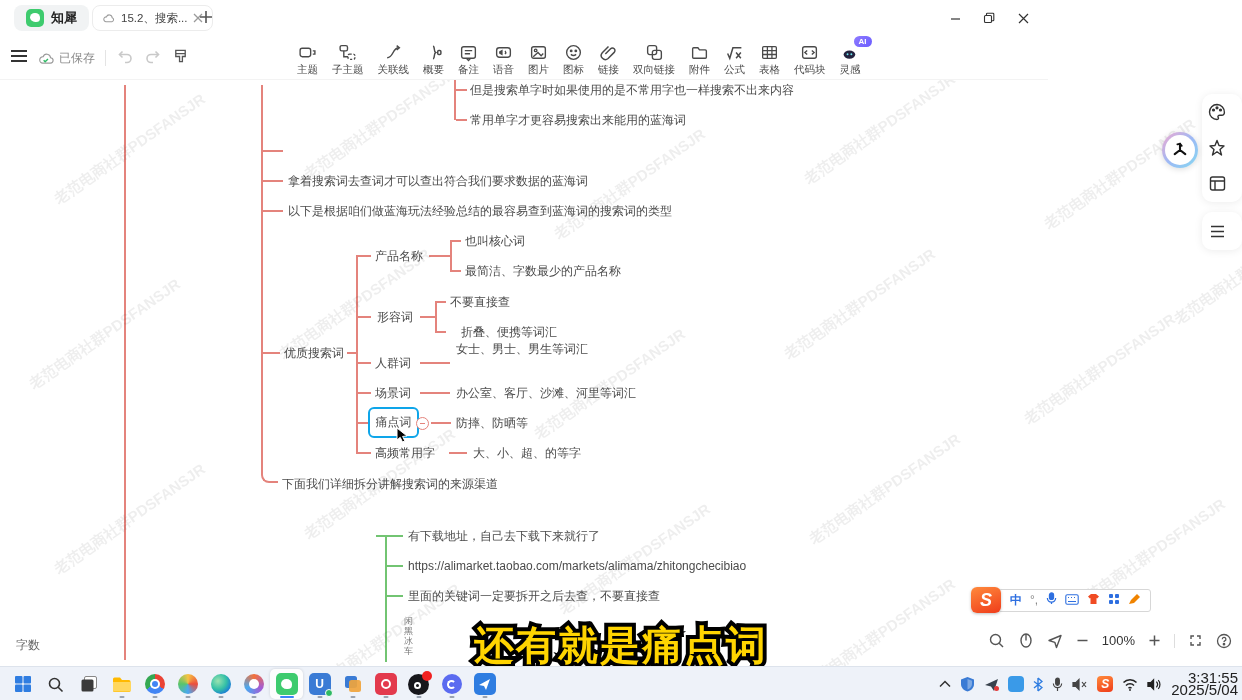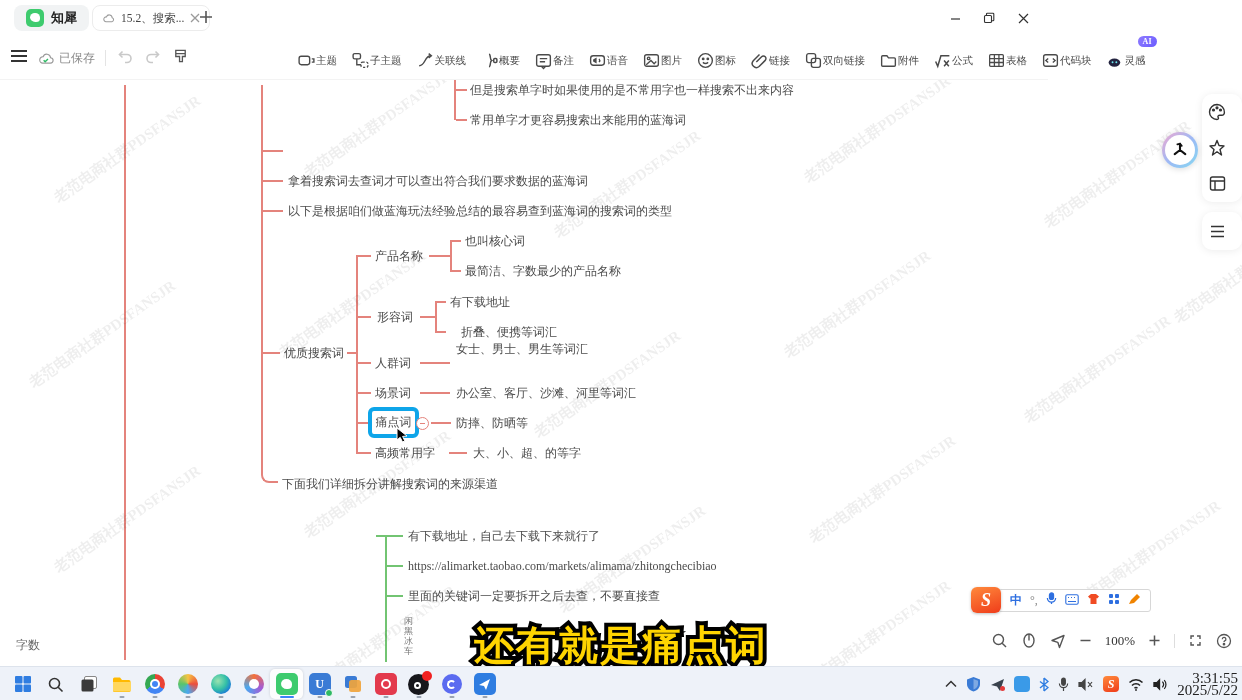--- a/index.html
+++ b/index.html
@@ -1,18 +1,18 @@
 <!DOCTYPE html>
 <html><head>
 <meta charset="utf-8">
 <style>
   * { box-sizing: border-box; margin: 0; padding: 0; }
   html,body { width:1242px; height:700px; overflow:hidden; background:#fff;
     font-family:"Liberation Sans", sans-serif; }
-  #app { position:relative; width:1048px; height:700px; background:#fde047;font-family:Liberation Serif, serif; }
+  #app { position:relative; width:1048px; height:700px; background:#fde047; }
 
   
   .titlebar { position:absolute; top:0; left:0; width:100%; height:36px; background:#fff; z-index:40; }
   .app-chip { position:absolute; left:14px; top:5px; height:26px; background:#f1f3f4;
     border-radius:8px; display:flex; align-items:center; gap:7px; padding:0 12px; }
   .app-logo { width:18px; height:18px; border-radius:5px; background:#3ecb6e; position:relative; }
   .app-logo::after { content:""; position:absolute; left:4px; top:4px; width:10px; height:9px;
     background:#fff; border-radius:55% 55% 45% 60%; }
   .app-name { font-size:13px; font-weight:bold; color:#222; }
   .tab { position:absolute; left:92px; top:5px; height:26px; background:#fff; border:1px solid #ececec;
@@ -23,40 +23,40 @@
   .win-controls { position:absolute; right:8px; top:0; height:36px; display:flex; align-items:center; }
   .win-btn { width:34px; height:28px; display:flex; align-items:center; justify-content:center; }
 
   
   .toolbar { position:absolute; top:36px; left:0; width:100%; height:44px; background:#fff;
     border-bottom:1px solid #f3f3f3; z-index:40; }
   .tb-left { position:absolute; left:10px; top:0; height:44px; display:flex; align-items:center; gap:10px; }
   .saved { display:flex; align-items:center; gap:5px; font-size:12px; color:#8a8a8a; }
   .tb-divider { width:1px; height:16px; background:#e4e4e4; }
   .tools-row { position:absolute; left:290px; top:0; height:44px; display:flex; align-items:flex-start; }
-  .tool { position:relative; display:flex; flex-direction:row; align-items:center; justify-content:center;
+  .tool { position:relative; display:flex; flex-direction:column; align-items:center; justify-content:center;
     padding:4px 7px 0 7px; height:44px; cursor:pointer; }
   .tool-label { font-size:10.5px; color:#4a4a4a; margin-top:1px; white-space:nowrap; }
   .ai-badge { position:absolute; top:0px; right:-4px; background:linear-gradient(135deg,#8f7bff,#6a5cff);
     color:#fff; font-size:8px; font-weight:bold; padding:1px 5px; border-radius:7px; }
   .tb-right { position:absolute; right:16px; top:0; height:44px; display:flex; align-items:center; gap:14px; }
   .export-label { font-size:13px; font-weight:bold; color:#333; cursor:pointer; }
   .share-btn { background:#2eb964; color:#fff; font-size:13px; font-weight:bold; border-radius:16px;
     padding:6px 20px; cursor:pointer; }
 
   
   .canvas { position:absolute; top:80px; left:0; width:1242px; height:586px; background:#fff; overflow:hidden; }
   .ln { position:absolute; background:#e4837c; }
   .lng { position:absolute; background:#72c472; }
   .mnode { position:absolute; transform:translateY(-50%); font-size:12px; color:#4b4b4b; white-space:nowrap; z-index:3; }
   .mnode.link { color:#4b4b4b;text-align:right; }
   .elbow-red { position:absolute; width:17px; height:10px; border-left:2px solid #e4837c;
     border-bottom:2px solid #e4837c; border-bottom-left-radius:8px; }
   .sel-box { position:absolute; left:368px; top:327px; width:51px; height:31px; background:#fff;
-    border:4px solid #0ea5e9; border-radius:6px; display:flex; align-items:center; justify-content:center;
+    border:2px solid #0ea5e9; border-radius:6px; display:flex; align-items:center; justify-content:center;
     font-size:12px; color:#4b4b4b; z-index:4; }
   .collapse-dot { position:absolute; left:416px; top:337px; width:13px; height:13px; background:#fff;
     border:1.5px solid #e4837c; border-radius:50%; z-index:5; }
   .collapse-dot::after { content:""; position:absolute; left:2.5px; top:4.5px; width:5px; height:1.5px; background:#e4837c; }
   .cursor-arrow { position:absolute; left:396px; top:347px; z-index:30; }
 
   .wm { position:absolute; font-size:15px; font-weight:bold; color:#1a1a1a; opacity:0.07;
     transform:rotate(-35deg); white-space:nowrap; z-index:1; pointer-events:none; }
 
   .hidden-node { position:absolute; left:404px; top:536px; font-size:9px; color:#777; line-height:10px; z-index:2; }
@@ -364,21 +364,21 @@
 
     <div class="mnode" style="left:470px;top:10px">但是搜索单字时如果使用的是不常用字也一样搜索不出来内容</div>
     <div class="mnode" style="left:470px;top:40px">常用单字才更容易搜索出来能用的蓝海词</div>
     <div class="mnode" style="left:288px;top:131px">以下是根据咱们做蓝海玩法经验总结的最容易查到蓝海词的搜索词的类型</div>
     <div class="mnode" style="left:288px;top:101px">拿着搜索词去查词才可以查出符合我们要求数据的蓝海词</div>
     <div class="mnode" style="left:284px;top:273px">优质搜索词</div>
     <div class="mnode" style="left:375px;top:176px">产品名称</div>
     <div class="mnode" style="left:465px;top:161px">也叫核心词</div>
     <div class="mnode" style="left:465px;top:191px">最简洁、字数最少的产品名称</div>
     <div class="mnode" style="left:377px;top:237px">形容词</div>
-    <div class="mnode" style="left:450px;top:222px">有下载地址</div>
+    <div class="mnode" style="left:450px;top:222px">不要直接查</div>
     <div class="mnode" style="left:461px;top:252px">折叠、便携等词汇</div>
     <div class="mnode" style="left:375px;top:283px">人群词</div>
     <div class="mnode" style="left:456px;top:269px">女士、男士、男生等词汇</div>
     <div class="mnode" style="left:375px;top:313px">场景词</div>
     <div class="mnode" style="left:456px;top:313px">办公室、客厅、沙滩、河里等词汇</div>
     <div class="sel-box">痛点词</div>
     <div class="collapse-dot"></div>
     <div class="mnode" style="left:456px;top:343px">防摔、防晒等</div>
     <div class="mnode" style="left:375px;top:373px">高频常用字</div>
     <div class="mnode" style="left:473px;top:373px">大、小、超、的等字</div>
@@ -668,18 +668,18 @@
           </svg>
       </span>
       <span class="tray-ic">
         <svg width="15" height="13" viewBox="0 0 16 13" fill="none" stroke="#222" stroke-width="1.3">
           <path d="M1,4.5 H4 L7,1.5 V11.5 L4,8.5 H1 Z" fill="#222"></path>
             <path d="M10,3.5 a4.5,4.5 0 0 1 0,6 M12,1.8 a7,7 0 0 1 0,9.4"></path>
           </svg>
       </span>
       <div class="clock">
         <div>3:31:55</div>
-        <div>2025/5/22</div>
+        <div>2025/5/04</div>
       </div>
     </div>
   </div>
 
 </div>
 
 </body></html>

